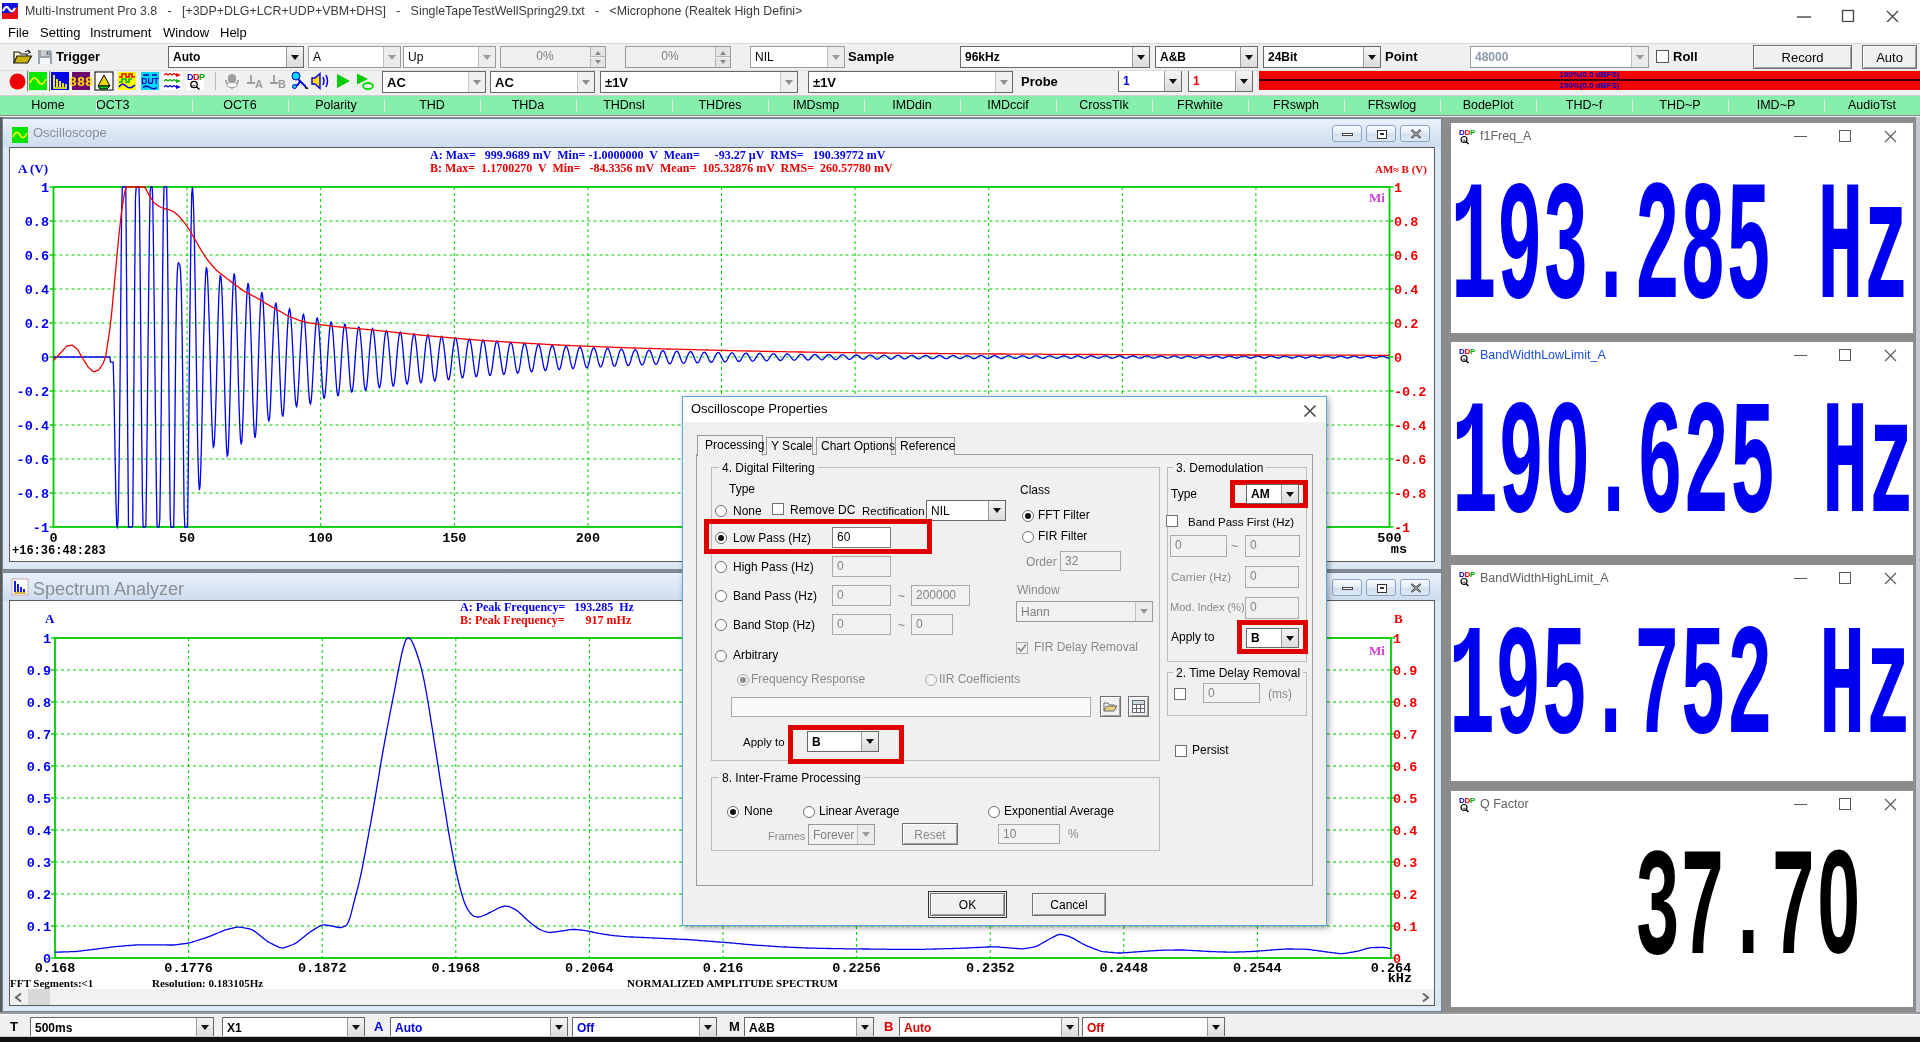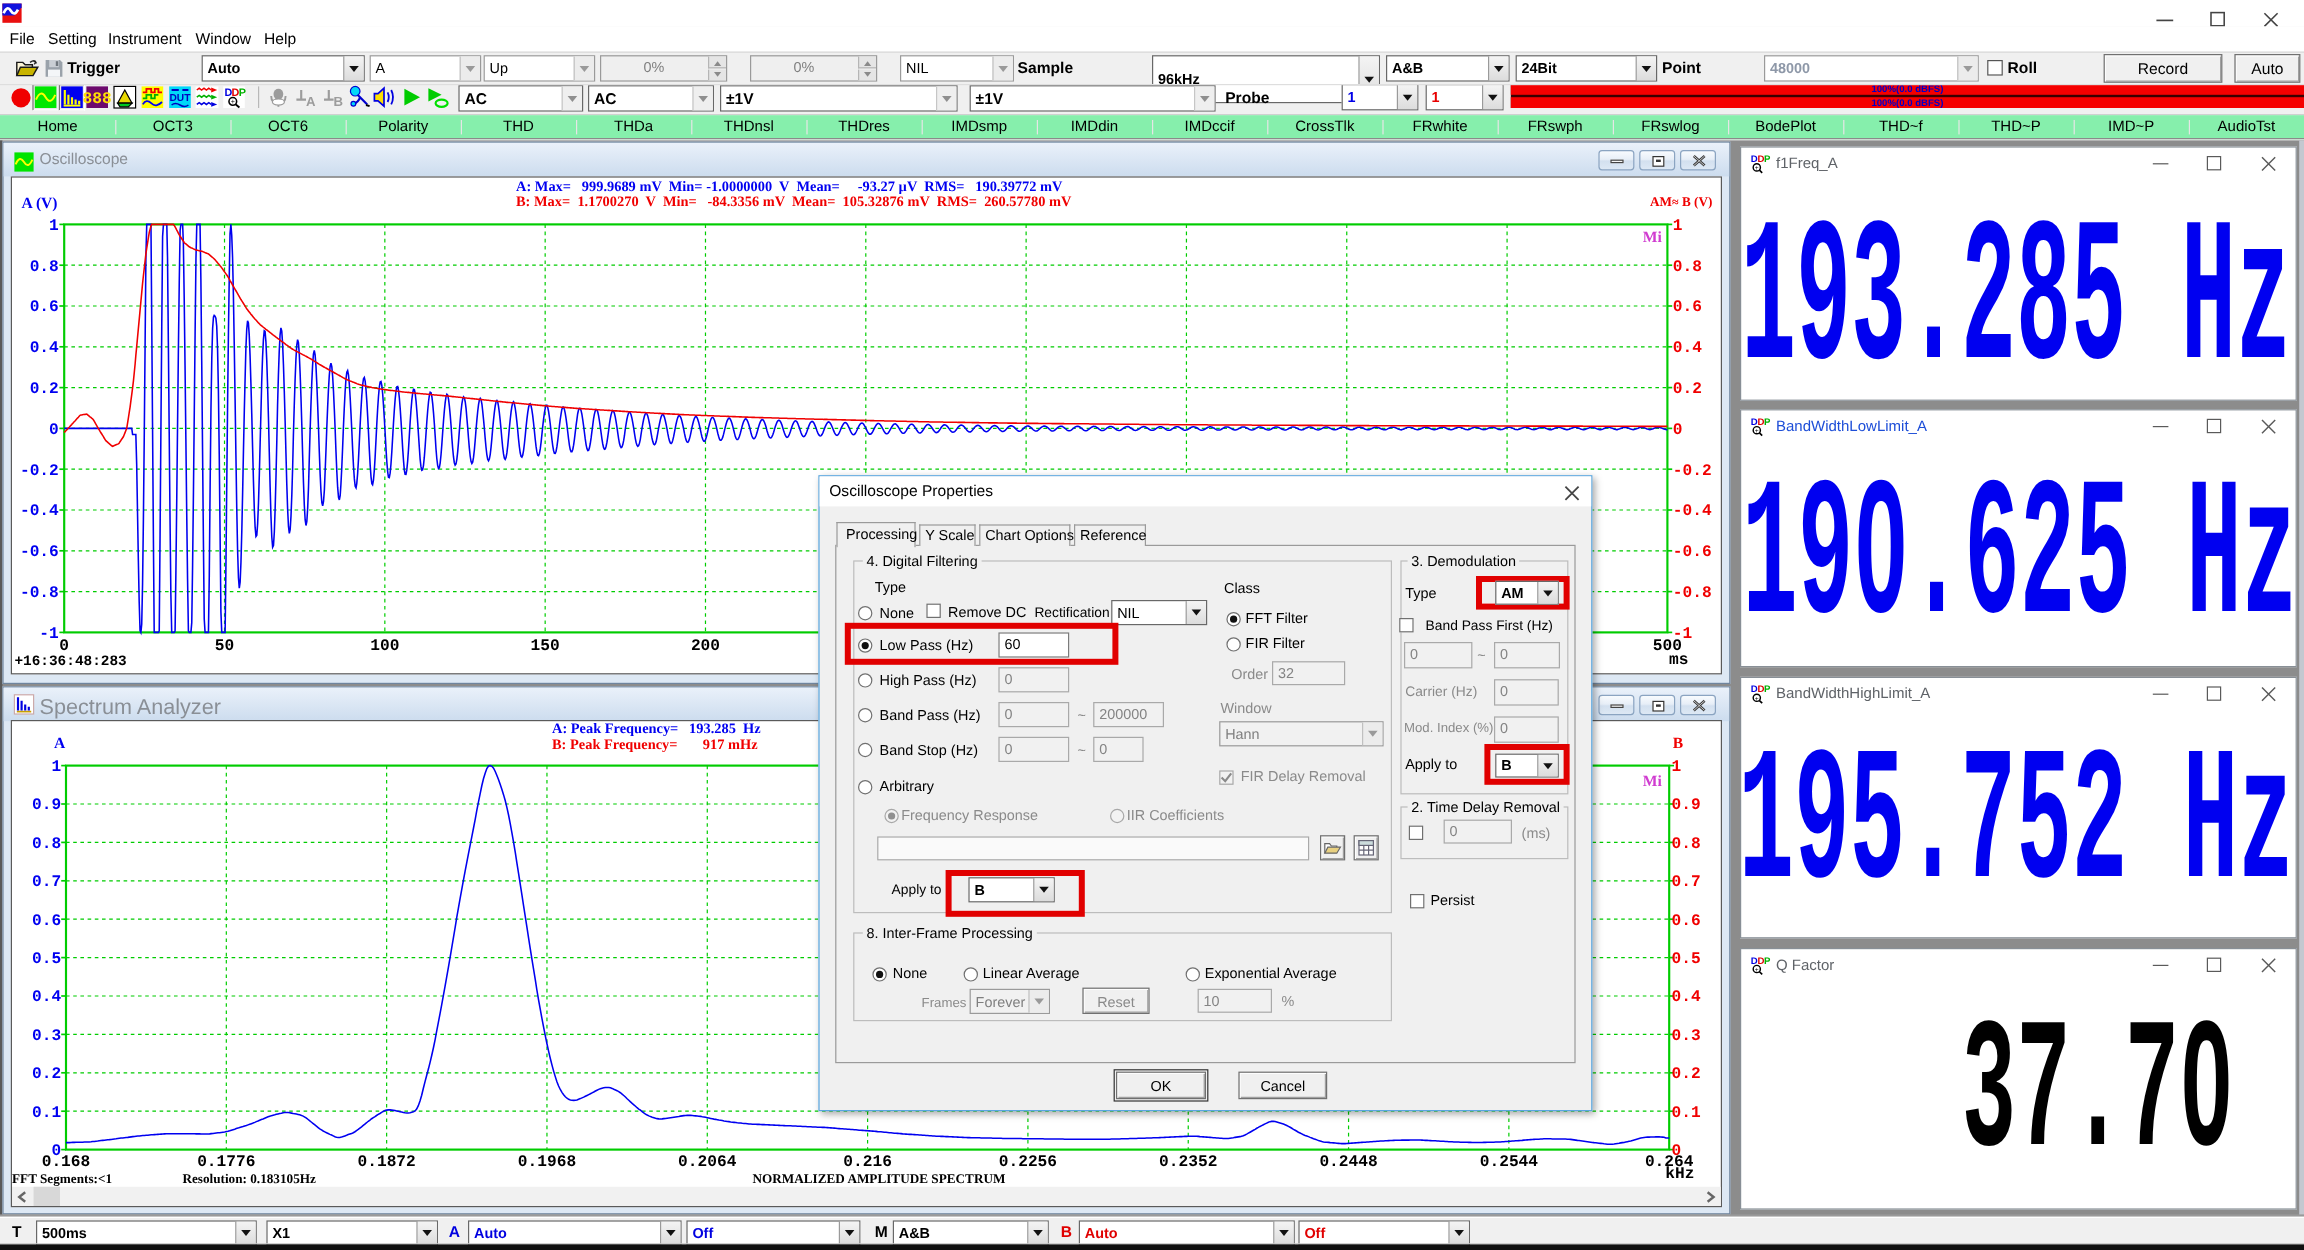--- a/index.html
+++ b/index.html
@@ -33,20 +33,21 @@
 .wbtn{position:absolute;width:30px;height:17px;border:1px solid #8ba4c1;border-radius:3px;
 background:linear-gradient(#f8fbfe 0%,#e7eef7 45%,#d3e0ef 55%,#dde8f4 100%)}
 svg{position:absolute;overflow:visible}
 </style></head><body>
 <div class="ab" style="left:0;top:0;width:1920px;height:22px;background:#fff">
     <svg style="left:2px;top:3px" width="16" height="16">
       <rect width="16" height="16" fill="#e90f0f"></rect>
       <path d="M0 0 L16 0 L16 3 L10 10 L0 10 Z" fill="#1111dd"></path>
       <path d="M1 8 Q4 1 7 6 Q10 11 13 5" stroke="#fff" stroke-width="2.2" fill="none"></path>
     </svg>
+    <div class="t" style="left:25px;top:4.5px;font-size:12.4px;color:#3b3b3b">Multi-Instrument Pro 3.8&nbsp;&nbsp; - &nbsp;&nbsp;[+3DP+DLG+LCR+UDP+VBM+DHS]&nbsp;&nbsp; - &nbsp;&nbsp;SingleTapeTestWellSpring29.txt&nbsp;&nbsp; - &nbsp;&nbsp;&lt;Microphone (Realtek High Defini&gt;</div>
     <svg style="left:1790px;top:0" width="130" height="22">
       <line x1="7" y1="17" x2="21" y2="17" stroke="#444" stroke-width="1.4"></line>
       <rect x="52.5" y="10.5" width="11" height="11" fill="none" stroke="#444" stroke-width="1.3"></rect>
       <path d="M97 11 L108 22 M108 11 L97 22" stroke="#444" stroke-width="1.3"></path>
     </svg>
   </div>
 <div class="ab" style="left:0;top:22px;width:1920px;height:21px;background:#fff">
     <div class="t" style="left:8px;top:4px;font-size:13px">File</div>
     <div class="t" style="left:40px;top:4px;font-size:13px">Setting</div>
     <div class="t" style="left:90px;top:4px;font-size:13px">Instrument</div>
@@ -90,21 +91,21 @@
     <div class="ab" style="right:0;top:0;width:15px;height:9.5px;background:#e5e5e5;border-left:1px solid #b5b5b5;border-bottom:1px solid #b5b5b5"></div>
     <div class="ab" style="right:0;bottom:0;width:15px;height:9.5px;background:#e5e5e5;border-left:1px solid #b5b5b5"></div>
     <div class="ab" style="right:4.5px;top:3.5px;width:0;height:0;border:3px solid transparent;border-top:none;border-bottom:4px solid #8a8a8a"></div>
     <div class="ab" style="right:4.5px;bottom:3.5px;width:0;height:0;border:3px solid transparent;border-bottom:none;border-top:4px solid #8a8a8a"></div>
   </div>
 <div class="cb dis" style="left:750px;top:46px;width:95px;height:22px">
     <span style="color:#000">NIL</span>
     <i></i>
   </div>
 <div class="t b" style="left:848px;top:50px;font-size:13px">Sample</div>
-<div class="cb" style="left:960px;top:46px;width:190px;height:40px">
+<div class="cb" style="left:960px;top:46px;width:190px;height:22px">
     <span style="font-weight:bold;color:#000">96kHz</span>
     <i></i>
   </div>
 <div class="cb" style="left:1155px;top:46px;width:103px;height:22px">
     <span style="font-weight:bold;color:#000">A&amp;B</span>
     <i></i>
   </div>
 <div class="cb" style="left:1263px;top:46px;width:118px;height:22px">
     <span style="font-weight:bold;color:#000">24Bit</span>
     <i></i>
@@ -228,21 +229,21 @@
     <span style="font-weight:bold;color:#e80000">1</span>
     <i></i>
   </div>
 <div class="ab" style="left:1259px;top:70px;width:661px;height:20px;background:#3a0000">
     <div class="ab" style="left:0;top:0;width:661px;height:9px;background:#f50000;text-align:center;font:bold 8px 'Liberation Sans';color:#0000c8;line-height:10px">100%(0.0 dBFS)</div>
     <div class="ab" style="left:0;top:10.5px;width:661px;height:9.5px;background:#f50000;text-align:center;font:bold 8px 'Liberation Sans';color:#0000c8;line-height:10px">100%(0.0 dBFS)</div>
   </div>
 <div class="ab" style="left:0;top:69.5px;width:1920px;height:1px;background:#dedede"></div>
 <div class="ab" style="left:0;top:96px;width:1920px;height:20px;background:#86efac;border-bottom:1px solid #8a8a8a">
     <div class="t" style="left:0px;top:3px;width:96px;text-align:center;font-size:12.5px">Home</div>
-    <div class="t" style="left:96px;top:3px;width:96px;text-align:center;font-size:12.5px">OCT3</div>
+    <div class="t" style="left:96px;top:3px;width:96px;font-size:12.5px">OCT3</div>
     <div class="ab" style="left:96px;top:4px;width:1px;height:12px;background:#e6e6e6"></div>
     <div class="t" style="left:192px;top:3px;width:96px;text-align:center;font-size:12.5px">OCT6</div>
     <div class="ab" style="left:192px;top:4px;width:1px;height:12px;background:#e6e6e6"></div>
     <div class="t" style="left:288px;top:3px;width:96px;text-align:center;font-size:12.5px">Polarity</div>
     <div class="ab" style="left:288px;top:4px;width:1px;height:12px;background:#e6e6e6"></div>
     <div class="t" style="left:384px;top:3px;width:96px;text-align:center;font-size:12.5px">THD</div>
     <div class="ab" style="left:384px;top:4px;width:1px;height:12px;background:#e6e6e6"></div>
     <div class="t" style="left:480px;top:3px;width:96px;text-align:center;font-size:12.5px">THDa</div>
     <div class="ab" style="left:480px;top:4px;width:1px;height:12px;background:#e6e6e6"></div>
     <div class="t" style="left:576px;top:3px;width:96px;text-align:center;font-size:12.5px">THDnsl</div>

